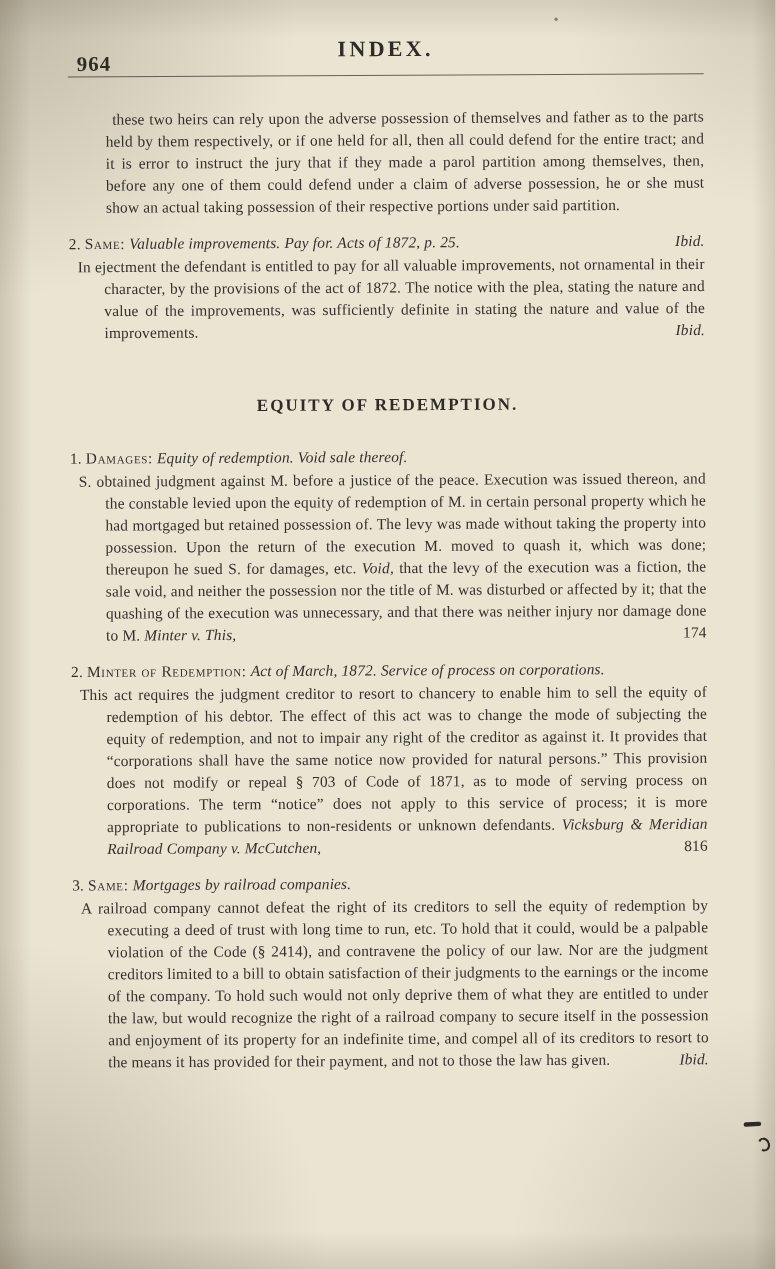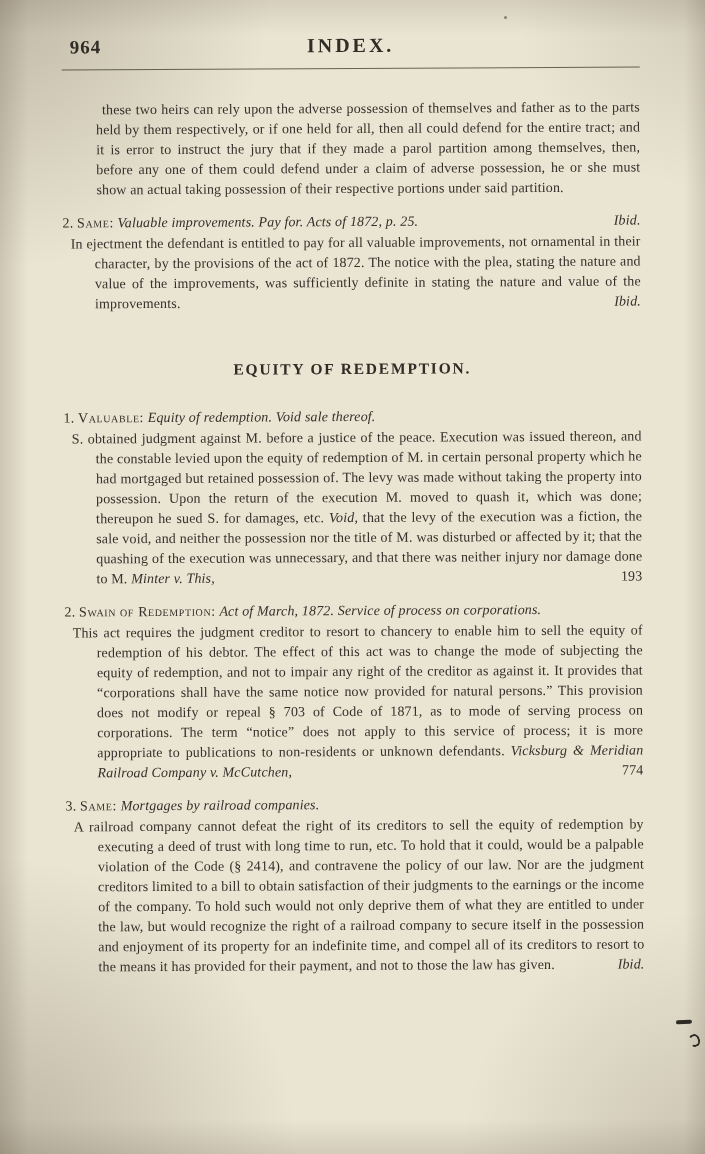--- a/index.html
+++ b/index.html
@@ -23,21 +23,21 @@
       #eae4d2;
   }
   .content {
     position:absolute; left:64px; top:28px; width:578px;
     transform:rotate(-0.3deg);
     font-size:14px; line-height:20px;
     letter-spacing:.15px;
   }
   .header { position:relative; height:32px; margin-top:4px; }
   .pagenum {
-    position:absolute; left:8px; top:4px;
+    position:absolute; left:8px; top:16px;
     font-size:19px; letter-spacing:1px; font-weight:600; color:#2f2c25;
   }
   .title {
     display:block; text-align:center; padding-top:3px;
     font-size:20px; font-weight:700; letter-spacing:3px; color:#2f2c25;
   }
   .rule { border-top:1.6px solid rgba(60,55,45,.75); margin-top:4px; }
 
   p { text-align:justify; }
   .continuation { margin-top:30px; padding-left:34px; text-indent:6px; }
@@ -94,42 +94,42 @@
         <span>In ejectment the defendant is entitled to pay for all valuable improvements, not ornamental in their character, by the provisions of the act of 1872.  The notice with the plea, stating the nature and value of the improvements, was sufficiently definite in stating the nature and value of the improvements.</span>
         <span class="pageref it">Ibid.</span>
       </p>
     </div>
 
     <h2 class="section-head">EQUITY OF REDEMPTION.</h2>
 
     <div class="entry">
       <p class="entry-head">
         <span>1.</span>
-        <span class="sc">Valuable:</span>
+        <span class="sc">Damages:</span>
         <span class="it">Equity of redemption.  Void sale thereof.</span>
       </p>
       <p class="entry-body">
         <span>S. obtained judgment against M. before a justice of the peace.  Execution was issued thereon, and the constable levied upon the equity of redemption of M. in certain personal property which he had mortgaged but retained possession of.  The levy was made without taking the property into possession.  Upon the return of the execution M. moved to quash it, which was done; thereupon he sued S. for damages, etc.</span>
         <span class="it">Void,</span>
         <span>that the levy of the execution was a fiction, the sale void, and neither the possession nor the title of M. was disturbed or affected by it; that the quashing of the execution was unnecessary, and that there was neither injury nor damage done to M.</span>
         <span class="it">Minter v. This,</span>
-        <span class="pageref">193</span>
+        <span class="pageref">174</span>
       </p>
     </div>
 
     <div class="entry">
       <p class="entry-head">
         <span>2.</span>
-        <span class="sc">Swain of Redemption:</span>
+        <span class="sc">Minter of Redemption:</span>
         <span class="it">Act of March, 1872.  Service of process on corporations.</span>
       </p>
       <p class="entry-body">
         <span>This act requires the judgment creditor to resort to chancery to enable him to sell the equity of redemption of his debtor.  The effect of this act was to change the mode of subjecting the equity of redemption, and not to impair any right of the creditor as against it.  It provides that “corporations shall have the same notice now provided for natural persons.”  This provision does not modify or repeal § 703 of Code of 1871, as to mode of serving process on corporations.  The term “notice” does not apply to this service of process; it is more appropriate to publications to non-residents or unknown defendants.</span>
         <span class="it">Vicksburg &amp; Meridian Railroad Company v. McCutchen,</span>
-        <span class="pageref">774</span>
+        <span class="pageref">816</span>
       </p>
     </div>
 
     <div class="entry">
       <p class="entry-head">
         <span>3.</span>
         <span class="sc">Same:</span>
         <span class="it">Mortgages by railroad companies.</span>
       </p>
       <p class="entry-body">

